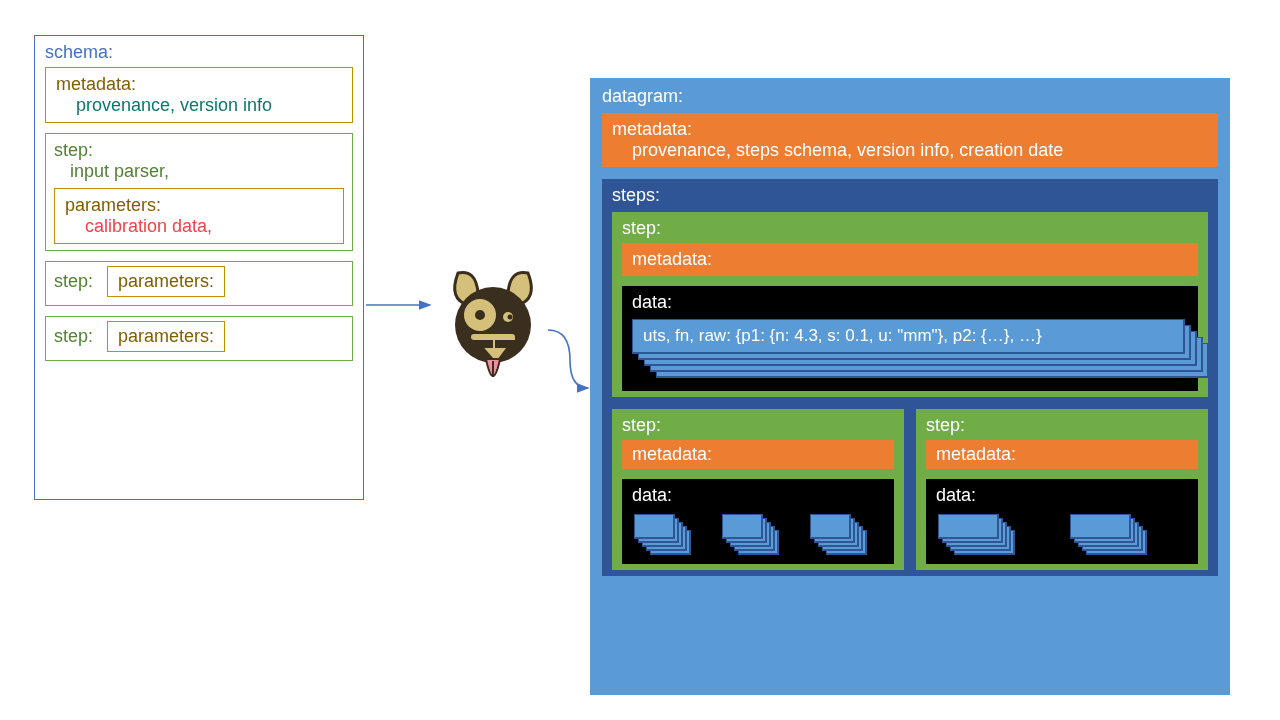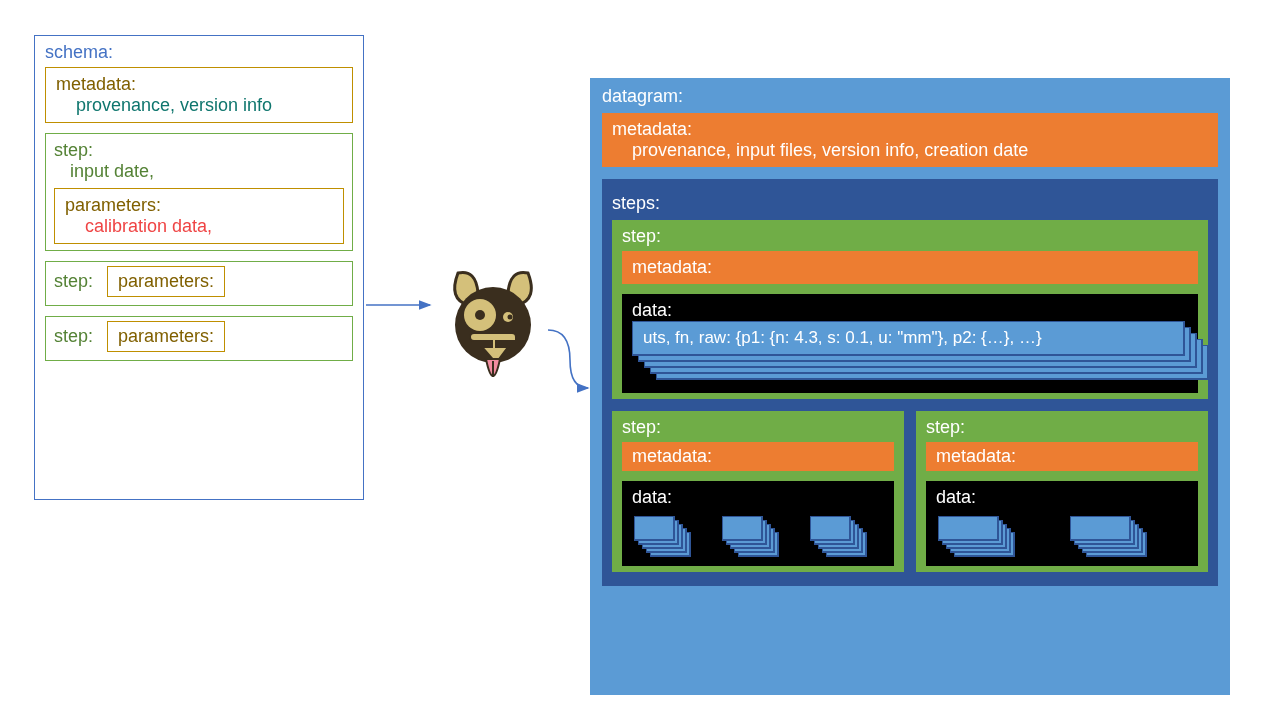--- a/index.html
+++ b/index.html
@@ -20,26 +20,26 @@
 .param-box .body{padding-left:20px;color:#ef4444}
 .mini-step{border:1.8px solid #70ad47;color:#548235;padding:4px 8px 8px 8px;flex:0 0 auto;width:100%;box-sizing:border-box;display:flex;align-items:center;gap:14px}
 .mini-step .lbl{color:#548235}
 .mini-param{border:1.8px solid #bf8f00;color:#806000;padding:4px 10px;display:inline-block}
 
 
 .datagram{left:590px;top:78px;width:640px;height:617px;background:#5b9bd5;color:#fff;padding:8px 12px 12px 12px}
 .dg-title{color:#fff}
 .dg-meta{background:#ed7d31;color:#fff;padding:6px 10px;margin-top:6px}
 .dg-meta .body{padding-left:20px}
-.steps-box{background:#2f5597;color:#fff;padding:14px 10px;margin-top:12px}
+.steps-box{background:#2f5597;color:#fff;padding:6px 10px;margin-top:12px}
 .dg-step{background:#70ad47;color:#fff;padding:6px 10px;margin-top:6px}
 .dg-step .meta{background:#ed7d31;color:#fff;padding:6px 10px;margin-top:4px}
 .dg-step .meta .body{padding-left:20px}
 .dg-step .data{background:#000;color:#fff;padding:6px 10px 12px 10px;margin-top:10px;position:relative}
-.record-stack{position:relative;height:60px;}
+.record-stack{position:relative;height:60px;margin-top:6px}
 .record{position:absolute;background:#5b9bd5;color:#fff;font-size:17px;padding:6px 10px;white-space:nowrap;border:1px solid #2f5597;border-right:2px solid #2f5597;border-bottom:2px solid #2f5597}
 .row2{display:flex;gap:12px;margin-top:12px}
 .row2 .dg-step{flex:1;margin-top:0}
 .small-stacks{display:flex;gap:12px;margin-top:6px;height:42px;position:relative}
 .ss{position:relative;flex:1;height:42px}
 .card{position:absolute;width:38px;height:22px;background:#5b9bd5;border:1px solid #2f5597;border-right:2px solid #2f5597;border-bottom:2px solid #2f5597}
 
 
 svg.arrows{position:absolute;left:0;top:0;width:1280px;height:720px;pointer-events:none}
 </style>
@@ -50,21 +50,21 @@
 <div class="box schema">
   <div class="schema-title">schema:</div>
 
   <div class="meta-box">
     <div class="hdr">metadata:</div>
     <div class="body">provenance, version info</div>
   </div>
 
   <div class="step-box">
     <div class="hdr">step:</div>
-    <div class="body">input date,</div>
+    <div class="body">input parser,</div>
     <div class="param-box">
       <div class="hdr">parameters:</div>
       <div class="body">calibration data,</div>
     </div>
   </div>
 
   <div class="mini-step" style="margin-top:10px">
     <span class="lbl">step:</span>
     <span class="mini-param">parameters:</span>
   </div>
@@ -104,21 +104,21 @@
   </defs>
   <path d="M366 305 H430" stroke="#4472c4" stroke-width="1.6" fill="none" marker-end="url(#ah)"></path>
   <path d="M548 330 Q570 330 570 360 Q570 388 588 388" stroke="#4472c4" stroke-width="1.6" fill="none" marker-end="url(#ah)"></path>
 </svg>
 
 <div class="box datagram">
   <div class="dg-title">datagram:</div>
 
   <div class="dg-meta">
     <div>metadata:</div>
-    <div class="body">provenance, input files, version info, creation date</div>
+    <div class="body">provenance, steps schema, version info, creation date</div>
   </div>
 
   <div class="steps-box">
     <div>steps:</div>
 
     <div class="dg-step">
       <div>step:</div>
       <div class="meta">
         <div>metadata:</div>
       </div>

